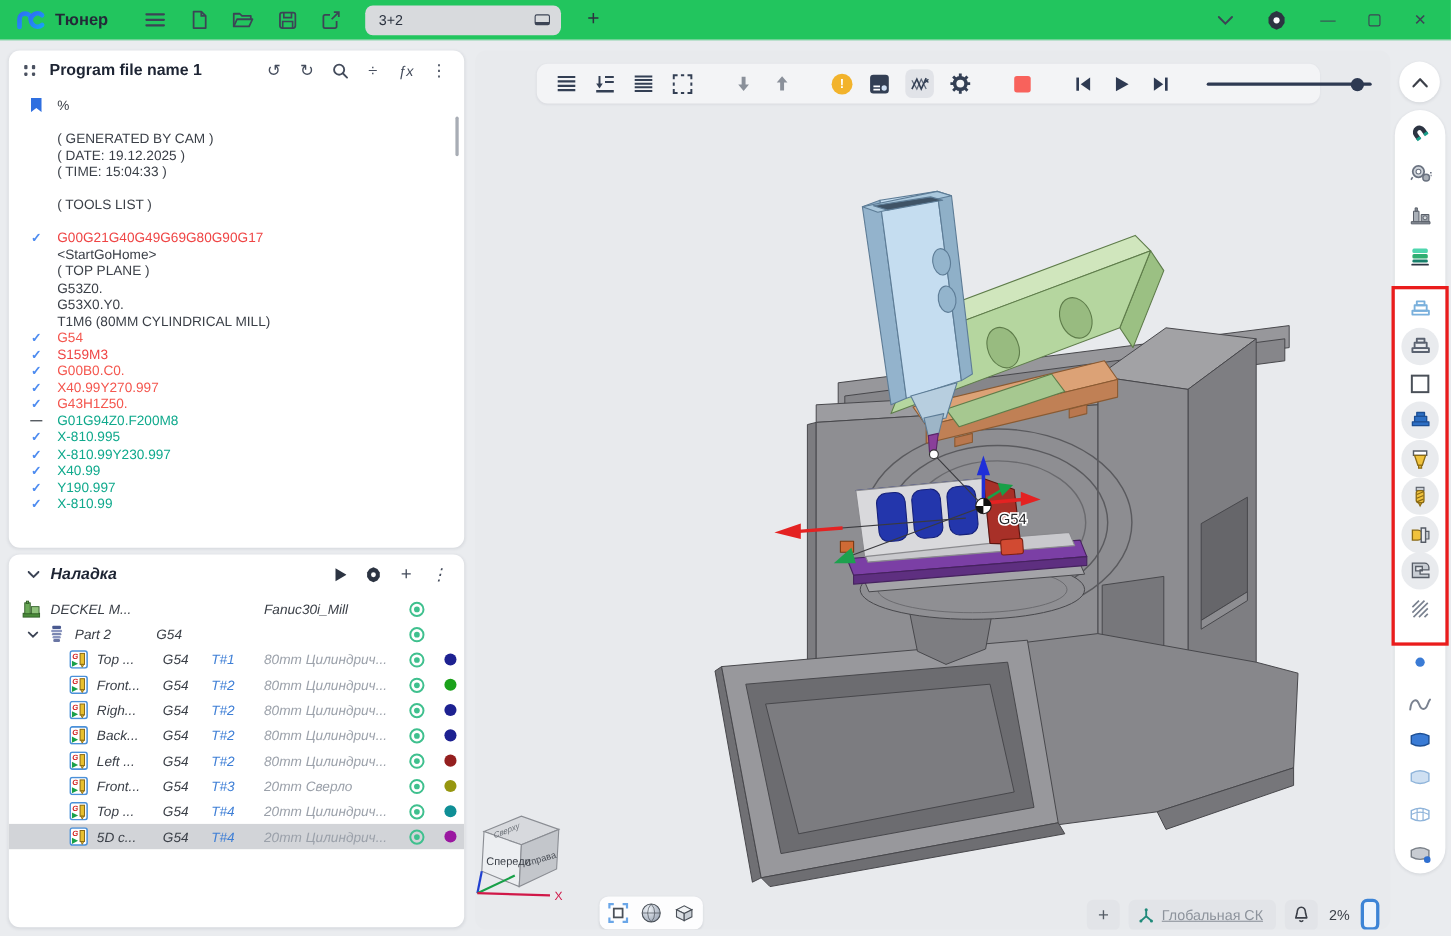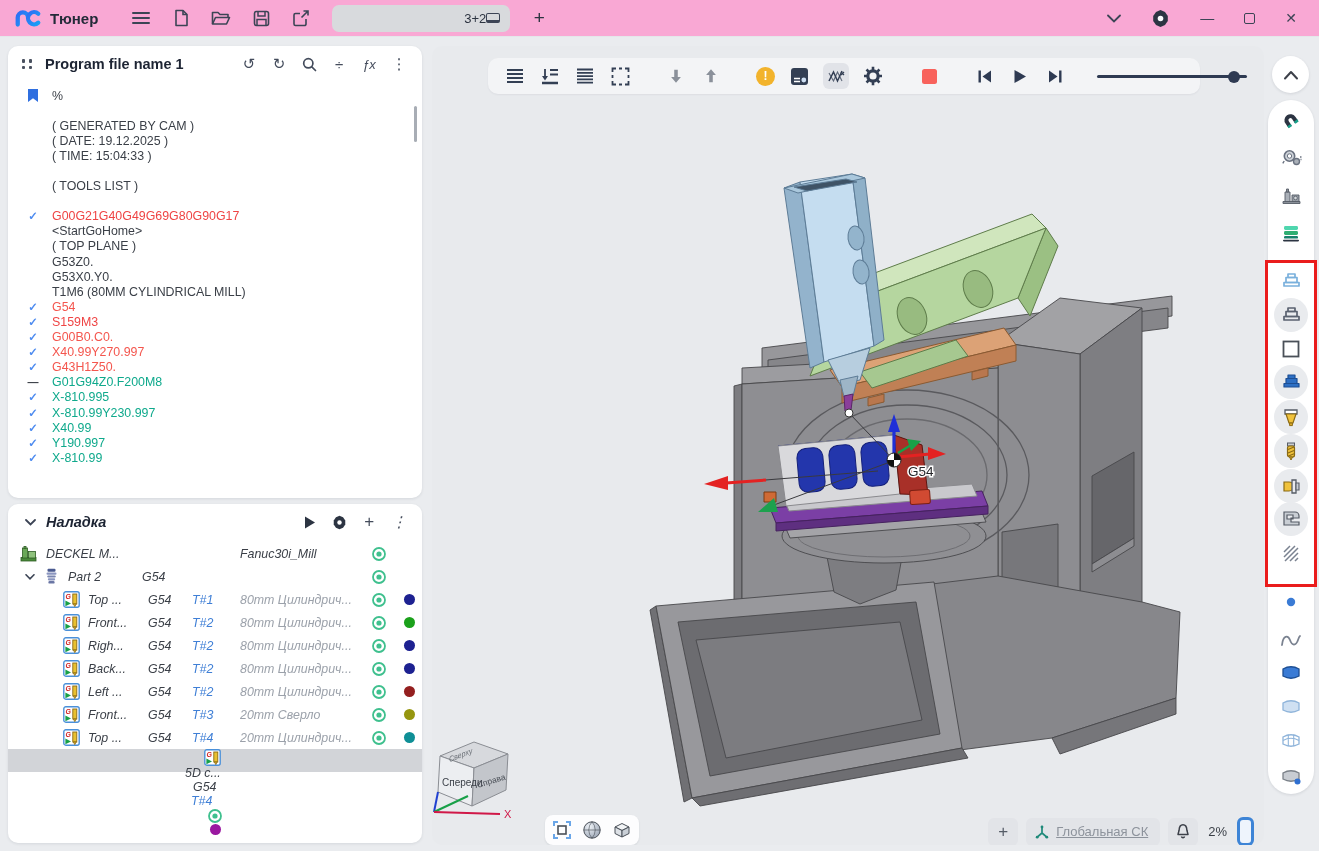--- a/index.html
+++ b/index.html
@@ -1,20 +1,20 @@
 <!DOCTYPE html>
 <html><head>
 <meta charset="utf-8">
 <style>
   *{margin:0;padding:0;box-sizing:border-box;}
   html,body{width:1319px;height:851px;}
   body{background:#eaecef;font-family:"Liberation Sans",sans-serif;overflow:hidden;position:relative;color:#3a3f47;-webkit-user-select:none;user-select:none;}
   svg{display:block;}
   
-  .titlebar{position:absolute;left:0;top:0;width:1319px;height:37px;background:#f9a8d4;border-bottom:1px solid #e4e7ea;display:flex;align-items:center;text-align:right;}
+  .titlebar{position:absolute;left:0;top:0;width:1319px;height:37px;background:#22c55e;border-bottom:1px solid #e4e7ea;display:flex;align-items:center;}
   .logo{margin-left:14px;}
   .app-name{font-size:15px;font-weight:bold;color:#232a38;margin-left:8px;}
   .tb-btn{width:30px;height:28px;display:flex;align-items:center;justify-content:center;border-radius:6px;color:#3c4455;cursor:pointer;}
   .tb-gap{margin-left:10px;}
   .tab{margin-left:16px;width:178px;height:27px;background:#d8dadd;border-radius:7px;display:flex;align-items:center;padding:0 10px 0 12px;}
   .tab-label{font-size:13px;color:#2c3340;flex:1;}
   .monitor-ico{width:14px;height:10px;border:1.6px solid #3c4455;border-radius:2px;border-bottom-width:3.5px;}
   .newtab{margin-left:14px;font-size:19px;color:#2c3340;}
   .win-zone{margin-left:auto;display:flex;align-items:center;gap:30px;margin-right:22px;}
   .win-glyph{font-size:14px;color:#3c4455;}
@@ -35,21 +35,21 @@
   .gtext{margin-left:6px;white-space:pre;}
   .c-dark{color:#3a3f47;} .c-purple{color:#ef4444;} .c-red{color:#f4564e;} .c-teal{color:#0fa98c;}
   .mk-check{color:#4e8cf0;font-size:11.5px;font-weight:bold;}
   .mk-dash{color:#3a3f47;font-weight:bold;font-size:11px;}
   .bm{width:10px;height:13px;background:#2f6fe0;display:inline-block;clip-path:polygon(0 0,100% 0,100% 100%,50% 70%,0 100%);}
   .pscroll{position:absolute;right:5px;top:60px;width:3px;height:36px;background:#a8adb5;border-radius:2px;}
   
   #setup-panel{left:8px;top:504px;width:414px;height:339px;overflow:hidden;font-style:italic;}
   .tree{padding-top:2px;}
   .tree-row{display:flex;align-items:center;height:23px;font-size:12.4px;color:#3a3f47;cursor:default;}
-  .tree-row.selected{background:#d2d4d8;flex-direction:column;}
+  .tree-row.selected{background:#d2d4d8;}
   .t-ico{width:22px;display:flex;justify-content:center;flex:none;margin-right:6px;}
   .t-chev{width:16px;color:#3c4455;font-size:11px;display:flex;justify-content:center;flex:none;}
   .cell-name{flex:none;white-space:nowrap;overflow:hidden;}
   .cell-wcs{flex:none;width:44px;}
   .cell-tool{flex:none;width:48px;color:#3f7fd6;}
   .cell-desc{flex:1;color:#9ba1aa;white-space:nowrap;overflow:hidden;}
   .cell-target{flex:none;width:34px;display:flex;justify-content:center;}
   .cell-dot{flex:none;width:26px;display:flex;justify-content:center;align-items:center;}
   .op-dot{width:11px;height:11px;border-radius:50%;}
   

